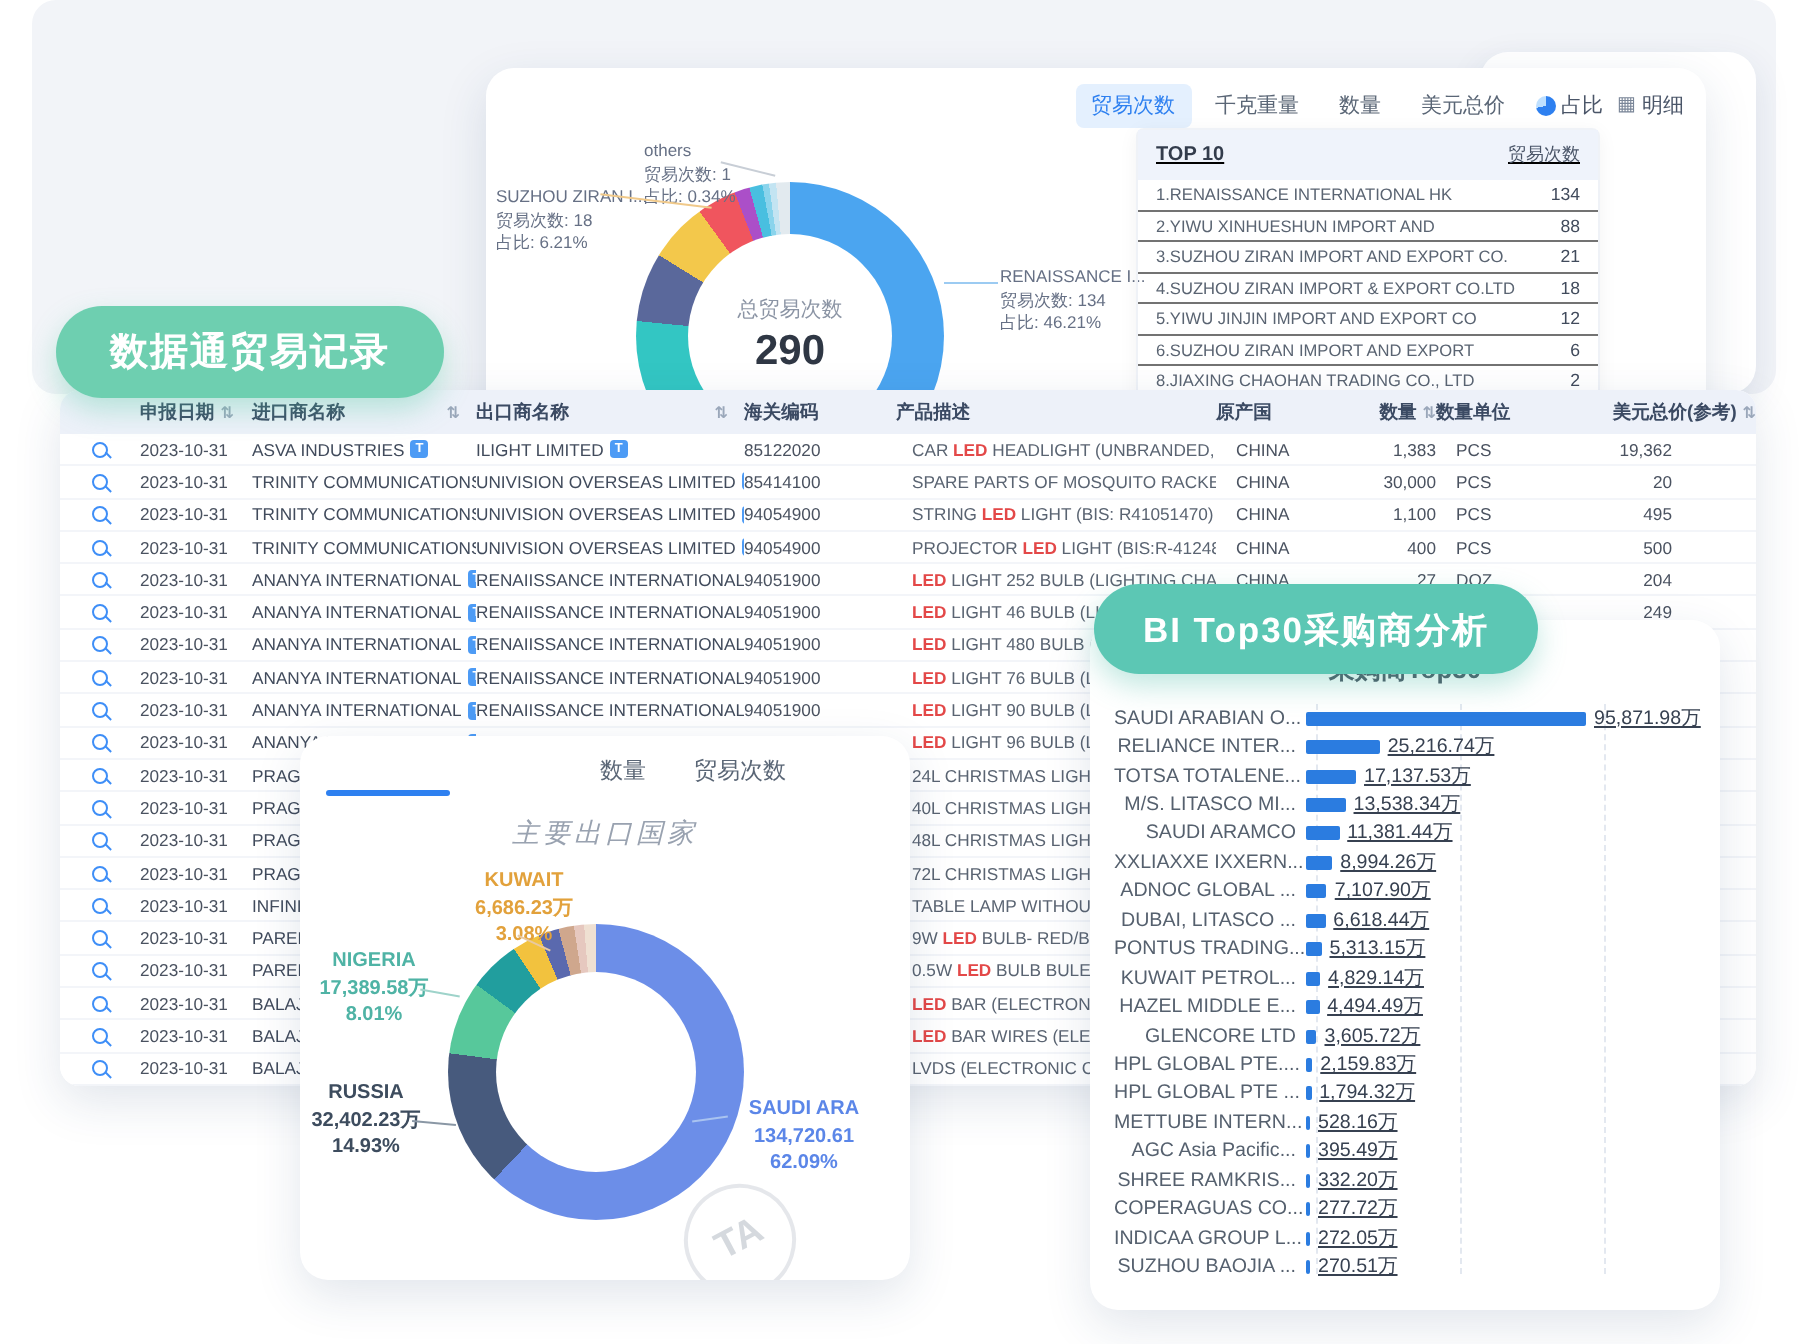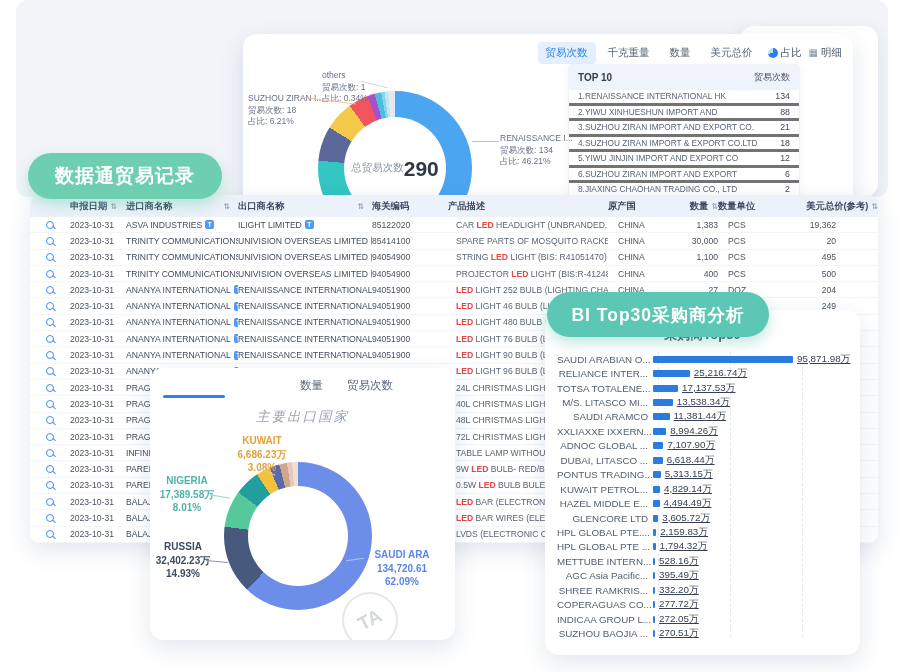--- a/index.html
+++ b/index.html
@@ -29,33 +29,33 @@
   .pie-ico { width:10px; height:10px; border-radius:50%; background:conic-gradient(#2E80F0 0 72%, #BFE0FF 72% 100%); }
   .grid-ico { font-size:10px; color:#7A8698; line-height:10px; }
 
   
   .donut { position:absolute; border-radius:50%; }
   .donut .hole { position:absolute; background:#fff; border-radius:50%; }
   #supplier-donut { left:75px; top:57px; width:154px; height:154px; }
   #supplier-donut .hole { inset:26px; }
   #origin-donut { left:74px; top:94px; width:148px; height:148px; }
   #origin-donut .hole { inset:24px; }
-  .donut-center { position:absolute; inset:0; display:flex; align-items:center; justify-content:center; }
+  .donut-center { position:absolute; inset:0; display:flex; flex-direction:column; align-items:center; justify-content:center; }
   .dc-label { font-size:10.5px; color:#8C95A5; }
   .dc-value { font-size:21px; color:#2F3744; font-weight:600; margin-top:2px; }
 
   .callout { position:absolute; font-size:8.5px; color:#667085; line-height:11.5px; }
   .conn { position:absolute; height:1px; }
 
   
   .top10 { position:absolute; left:325px; top:30px; width:232px; border:1px solid #EFF2F7; border-radius:4px; box-shadow:0 2px 10px rgba(0,0,0,.05); }
-  .top10-head { display:flex; justify-content:space-between; align-items:center; background:#EFF3FB; padding:6px 9px; }
+  .top10-head { display:flex; justify-content:space-between; align-items:center; background:#EFF3FB; padding:6px 9px;text-decoration:underline; }
   .top10-title { font-size:10px; font-weight:bold; color:#333C4C; }
   .top10-vh { font-size:9px; color:#4A5568; }
-  .top10-row { display:flex; justify-content:space-between; align-items:center; padding:0 9px; height:15.5px; border-bottom:3px solid #737373; }
+  .top10-row { display:flex; justify-content:space-between; align-items:center; padding:0 9px; height:15.5px; border-bottom:1px solid #737373; }
   .top10-name { font-size:8.3px; color:#5A6472; white-space:nowrap; overflow:hidden; }
   .top10-val { font-size:8.8px; color:#414B5C; margin-left:6px; }
 
   
   .t-head, .t-row { display:grid; grid-template-columns:40px 56px 112px 134px 76px 160px 62px 48px 48px 1fr; align-items:center; }
   .t-head { height:22px; background:#EDF1F9; }
   .t-head .hc { font-size:9.3px; font-weight:bold; color:#3B4A63; display:flex; align-items:center; white-space:nowrap; }
   .sort { font-size:8px; color:#9AA7BA; margin-left:3px; }
   .hc.spread { justify-content:space-between; padding-right:8px; }
   .hc.r { justify-content:flex-end; }

